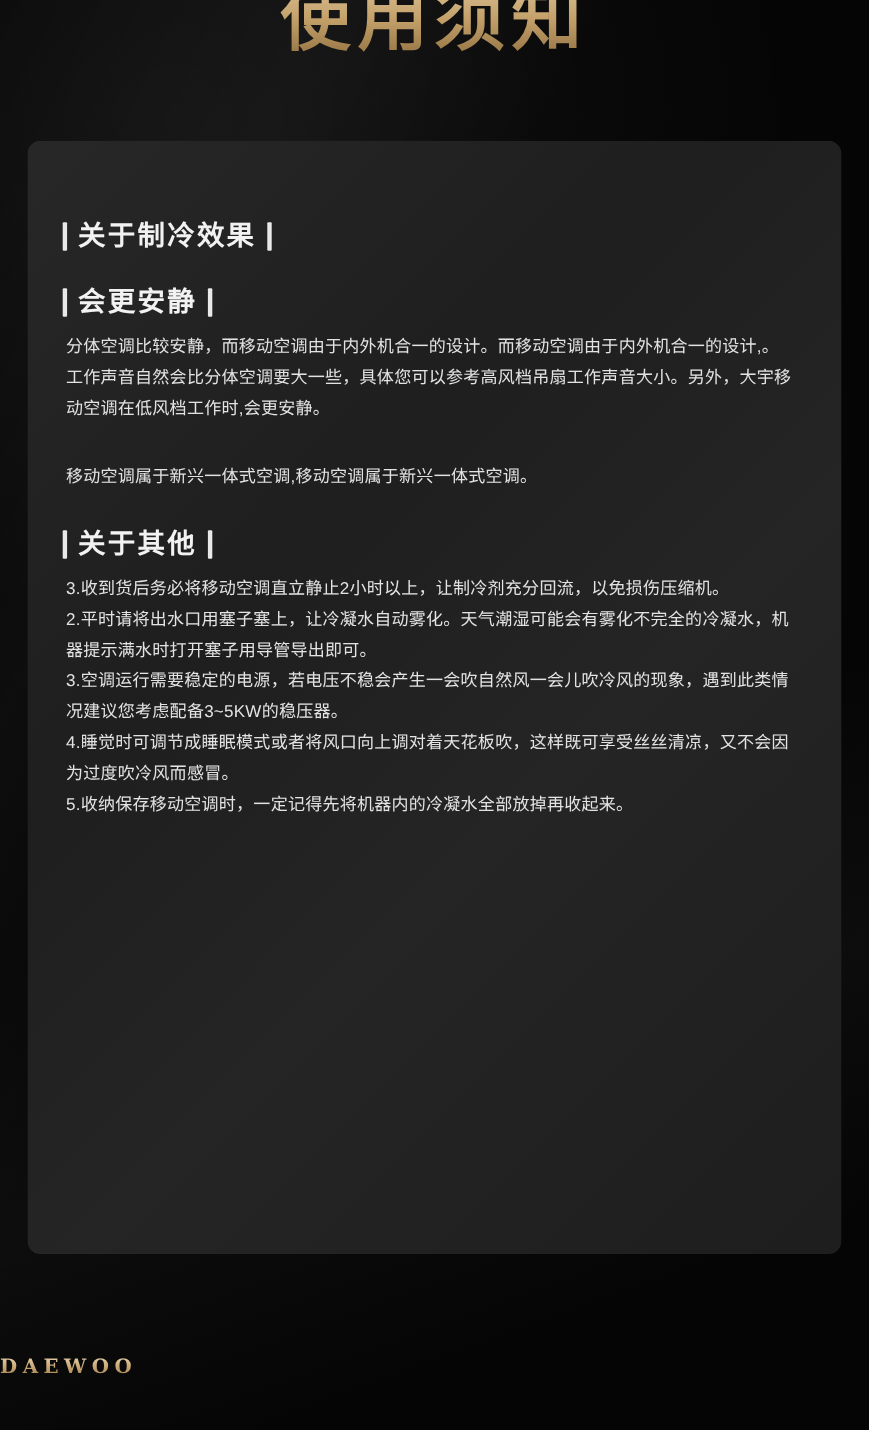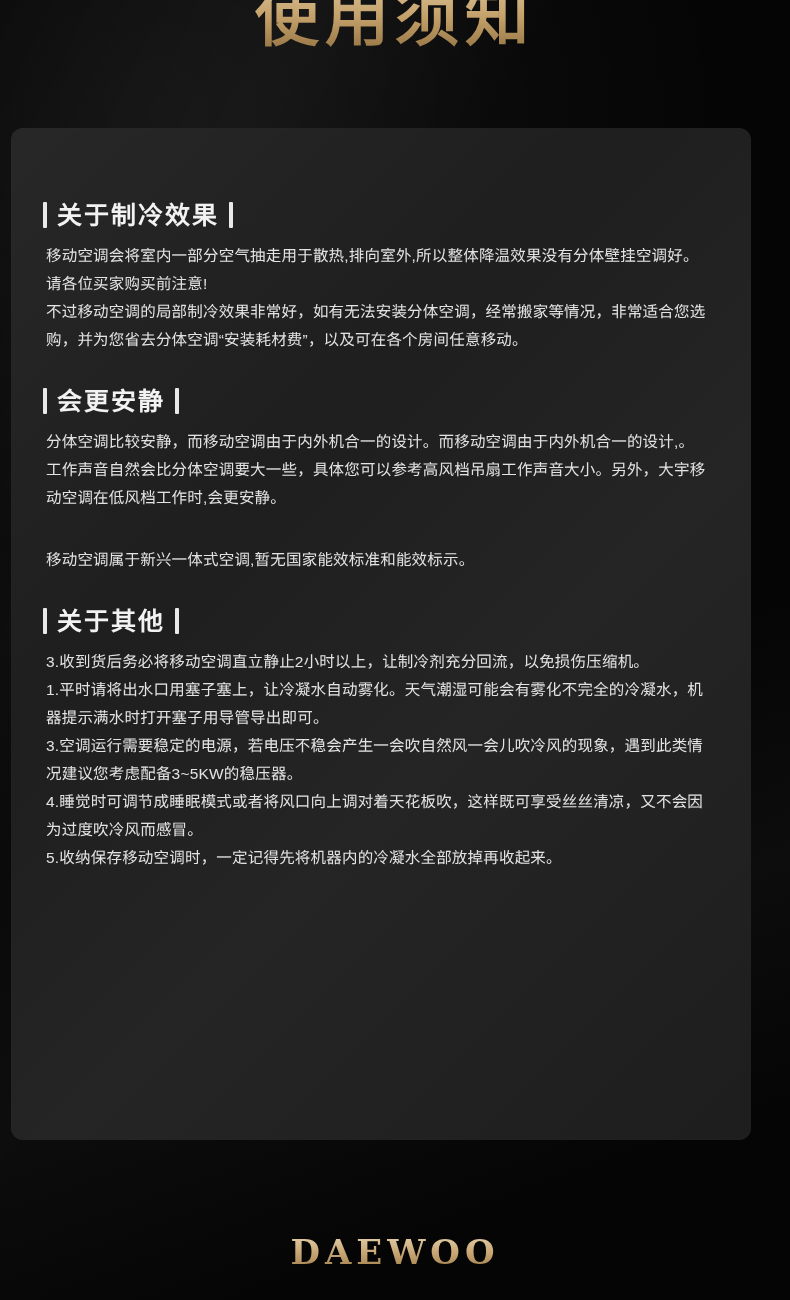--- a/index.html
+++ b/index.html
@@ -42,21 +42,21 @@
     background: linear-gradient(180deg, #e5d3ad 0%, #c4a16a 55%, #8d6d3e 100%);
     -webkit-background-clip: text;
     background-clip: text;
     -webkit-text-fill-color: transparent;
     white-space: nowrap;
   }
 
   
   .card {
     position: absolute;
-    left: 11px;
+    left: 25px;
     top: 128px;
     width: 740px;
     height: 1012px;
     border-radius: 12px;
     background:
       linear-gradient(135deg, rgba(255,255,255,0.055) 0%, rgba(255,255,255,0.015) 35%, rgba(255,255,255,0.045) 60%, rgba(255,255,255,0.01) 100%),
       #1b1b1b;
     box-shadow: inset 0 0 1px rgba(255,255,255,0.08);
     overflow: hidden;
   }
@@ -103,23 +103,22 @@
 
   .sec-body { padding-left: 3px; }
   .gap-sm { height: 4px; }
 
   
   .brand {
     position: absolute;
     left: 0;
     top: 1232px;
     width: 790px;
-    text-align: center;
     font-family: "DejaVu Serif", "Liberation Serif", serif;
-    font-size: 34px;
+    font-size: 18px;
     font-weight: 700;
     letter-spacing: 5px;
     background: linear-gradient(180deg, #e8d7b3 0%, #c9a876 50%, #9c7b46 100%);
     -webkit-background-clip: text;
     background-clip: text;
     -webkit-text-fill-color: transparent;
     color: #c9a876;
   }
 </style>
 </head>
@@ -131,58 +130,54 @@
 
 <div class="card">
   <div class="card-inner">
 
     <div class="section">
       <div class="sec-head">
         <span class="bar"></span>
         <span class="sec-title">关于制冷效果</span>
         <span class="bar"></span>
       </div>
-      <div class="sec-body">
-        <p class="para">移动空调会将室内一部分空气抽走用于散热,排向室外,所以整体降温效果没有分体壁挂空调好。请各位买家购买前注意!</p>
-        <p class="para">不过移动空调的局部制冷效果非常好，如有无法安装分体空调，经常搬家等情况，非常适合您选购，并为您省去分体空调“安装耗材费”，以及可在各个房间任意移动。</p>
-      </div>
     </div>
 
     <div class="gap-sm"></div>
 
     <div class="section">
       <div class="sec-head">
         <span class="bar"></span>
         <span class="sec-title">会更安静</span>
         <span class="bar"></span>
       </div>
       <div class="sec-body">
         <p class="para">分体空调比较安静，而移动空调由于内外机合一的设计。而移动空调由于内外机合一的设计,。工作声音自然会比分体空调要大一些，具体您可以参考高风档吊扇工作声音大小。另外，大宇移动空调在低风档工作时,会更安静。</p>
       </div>
     </div>
 
     <div class="gap-sm"></div>
 
     <div class="section">
       <div class="sec-body">
-        <p class="para">移动空调属于新兴一体式空调,暂无国家能效标准和能效标示。</p>
+        <p class="para">移动空调属于新兴一体式空调,移动空调属于新兴一体式空调。</p>
       </div>
     </div>
 
     <div class="gap-sm"></div>
 
     <div class="section">
       <div class="sec-head">
         <span class="bar"></span>
         <span class="sec-title">关于其他</span>
         <span class="bar"></span>
       </div>
       <div class="sec-body">
         <p class="para">3.收到货后务必将移动空调直立静止2小时以上，让制冷剂充分回流，以免损伤压缩机。</p>
-        <p class="para">1.平时请将出水口用塞子塞上，让冷凝水自动雾化。天气潮湿可能会有雾化不完全的冷凝水，机器提示满水时打开塞子用导管导出即可。</p>
+        <p class="para">2.平时请将出水口用塞子塞上，让冷凝水自动雾化。天气潮湿可能会有雾化不完全的冷凝水，机器提示满水时打开塞子用导管导出即可。</p>
         <p class="para">3.空调运行需要稳定的电源，若电压不稳会产生一会吹自然风一会儿吹冷风的现象，遇到此类情况建议您考虑配备3~5KW的稳压器。</p>
         <p class="para">4.睡觉时可调节成睡眠模式或者将风口向上调对着天花板吹，这样既可享受丝丝清凉，又不会因为过度吹冷风而感冒。</p>
         <p class="para">5.收纳保存移动空调时，一定记得先将机器内的冷凝水全部放掉再收起来。</p>
       </div>
     </div>
 
   </div>
 </div>
 
 <div class="brand">DAEWOO</div>

